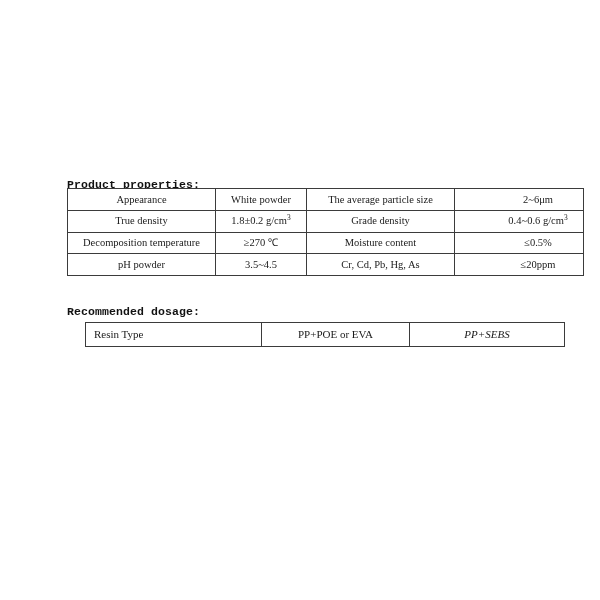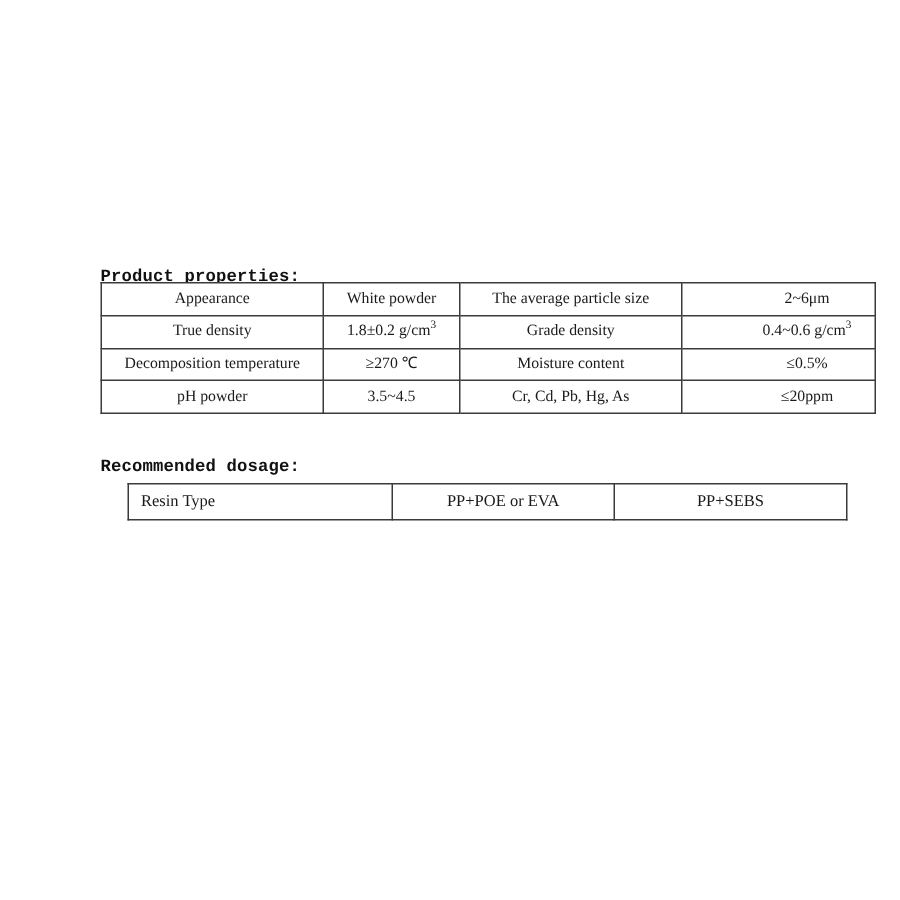--- a/index.html
+++ b/index.html
@@ -87,21 +87,21 @@
   #table-dosage td {
     height: 22.5px;
     font-size: 11px;
   }
   #table-dosage .d0 {
     width: 165px;
     text-align: left;
     padding-left: 8px;
   }
   #table-dosage .d1 { width: 143px; }
-  #table-dosage .d2 { width: 150px; }
+  #table-dosage .d2 { width: 150px; font-style: italic; }
 
   sup {
     font-size: 7.5px;
     vertical-align: super;
     line-height: 0;
   }
 </style>
 </head>
 <body>
 

